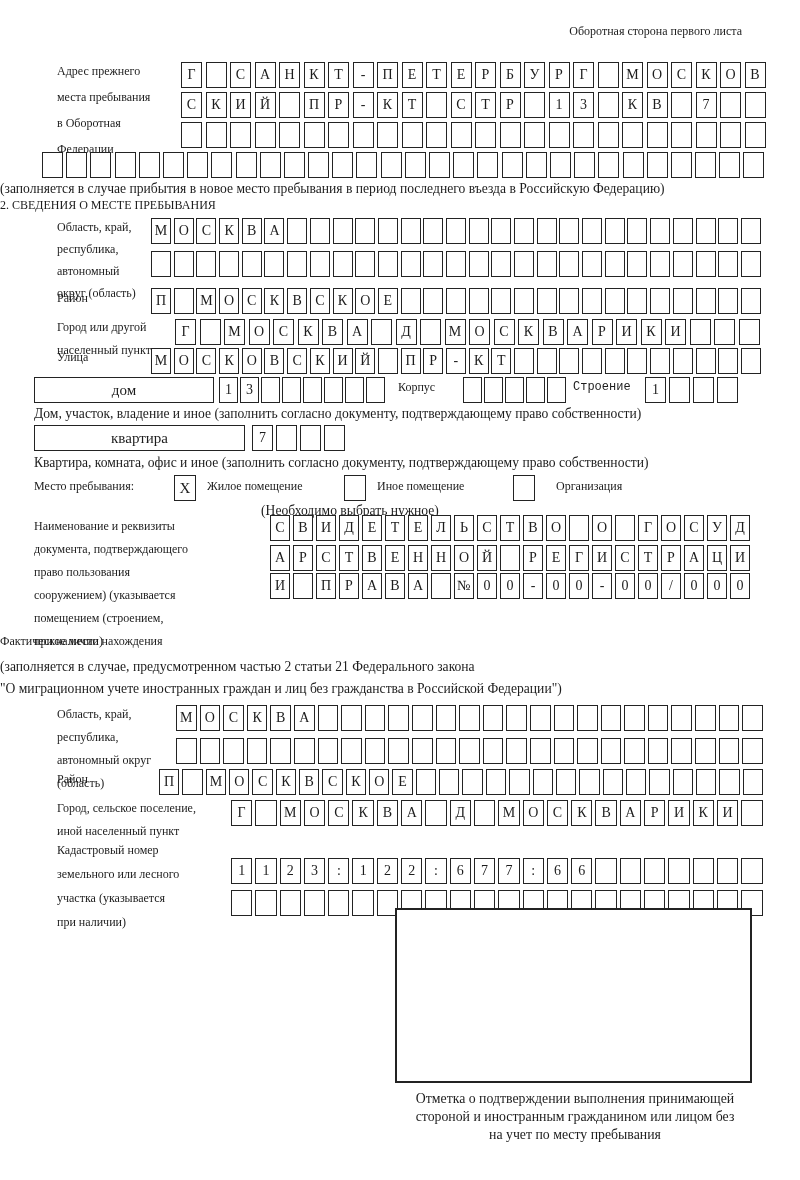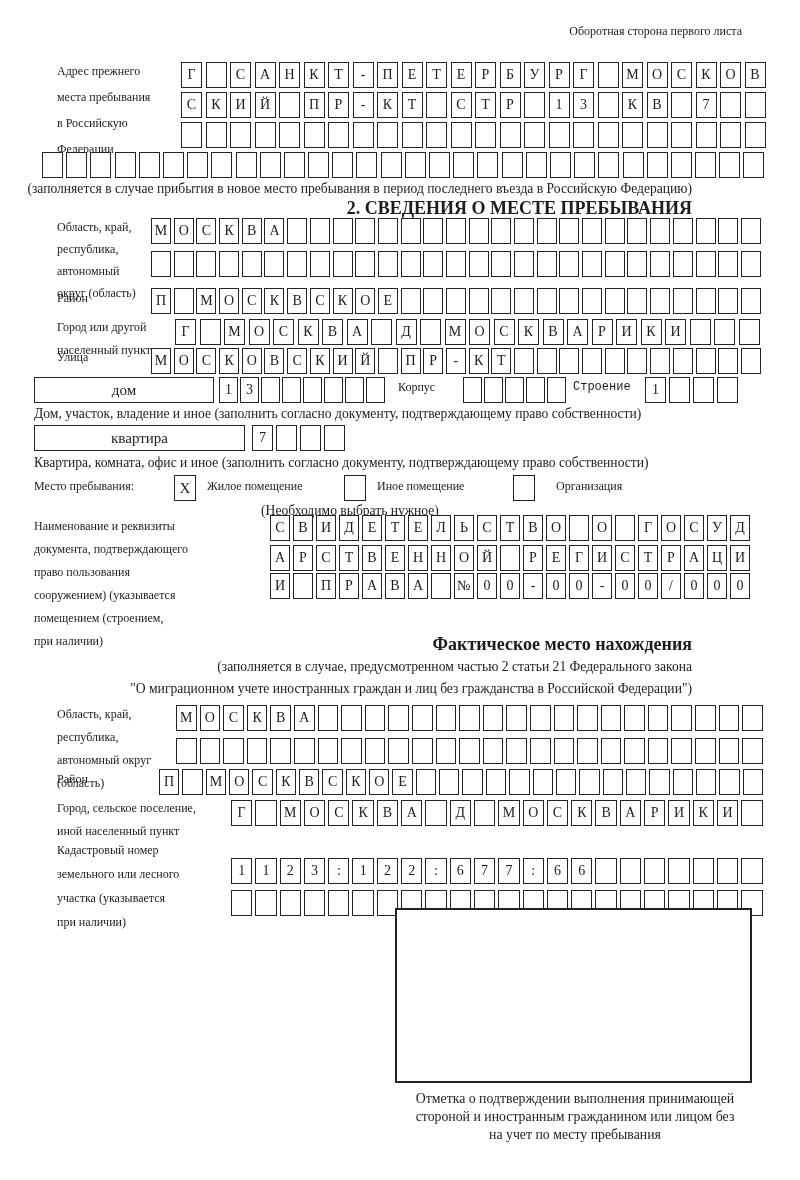--- a/index.html
+++ b/index.html
@@ -7,22 +7,22 @@
     position:relative;width:800px;height:1180px;overflow:hidden;background:#fff;
     font-family:"Liberation Serif","DejaVu Serif",serif;color:#1c1c1c;
   }
   .abs{position:absolute;}
   .lbl{font-size:12px;white-space:nowrap;}
   .lbl div{line-height:26px;white-space:nowrap;}
   .lh22 div{line-height:22px;}
   .lh23 div{line-height:23px;}
   .lh24 div{line-height:24px;}
   .note{font-size:13.6px;white-space:nowrap;text-align:center;}
-  .c100{left:0;width:692px;text-align:right;}
-  .title{font-size:18px;font-weight:bold;}
+  .c100{left:0;width:800px;text-align:left;}
+  .title{font-size:12px;font-weight:normal;}
   .grid{display:flex;}
   .cell{
     border:1.5px solid #232323;height:26px;box-sizing:border-box;flex:none;
     display:flex;align-items:center;justify-content:center;
     font-size:14px;line-height:1;background:#fff;
   }
   .p245{gap:3.5px;} .p245 .cell{width:21px;}
   .p242{gap:3.2px;} .p242 .cell{width:21px;}
   .p227{gap:2.7px;} .p227 .cell{width:20px;}
   .p23{gap:3px;}    .p23 .cell{width:20px;}
@@ -46,21 +46,21 @@
 </head>
 <body>
 
 <div class="page">
 
   <div class="abs lbl" style="top:24px;right:58px;">Оборотная сторона первого листа</div>
 
   <div class="abs lbl" style="left:57px;top:58px;">
     <div>Адрес прежнего</div>
     <div>места пребывания</div>
-    <div>в Российскую</div>
+    <div>в Оборотная</div>
     <div>Федерации</div>
   </div>
   <div class="abs grid p245" style="left:181px;top:62px;">
       <span class="cell">Г</span>
       <span class="cell"></span>
       <span class="cell">С</span>
       <span class="cell">А</span>
       <span class="cell">Н</span>
       <span class="cell">К</span>
       <span class="cell">Т</span>

